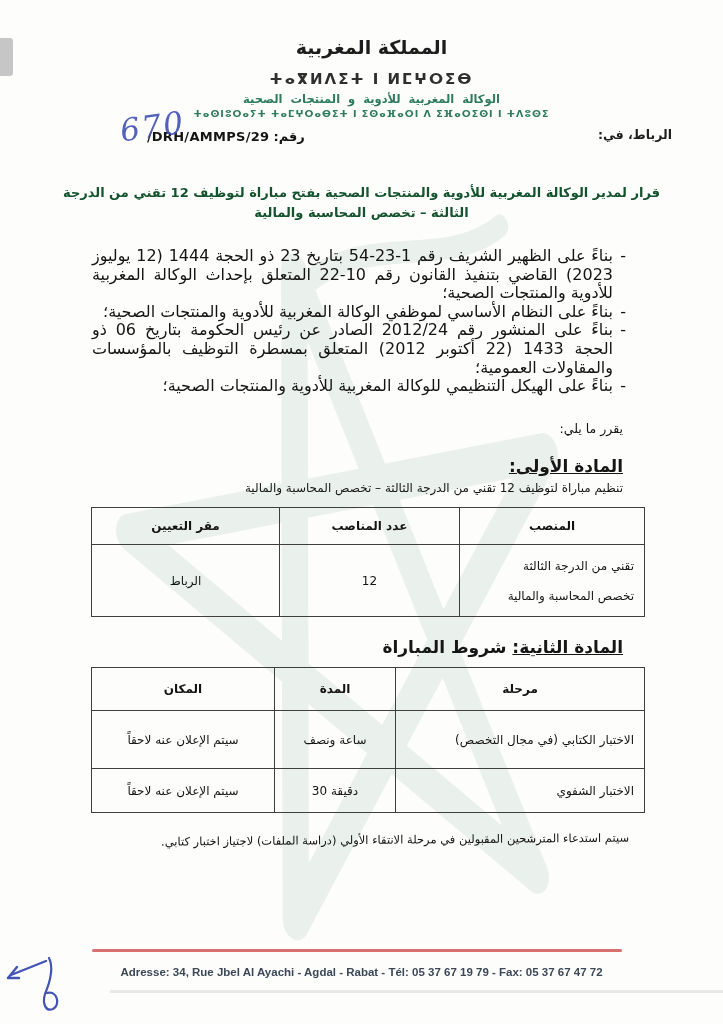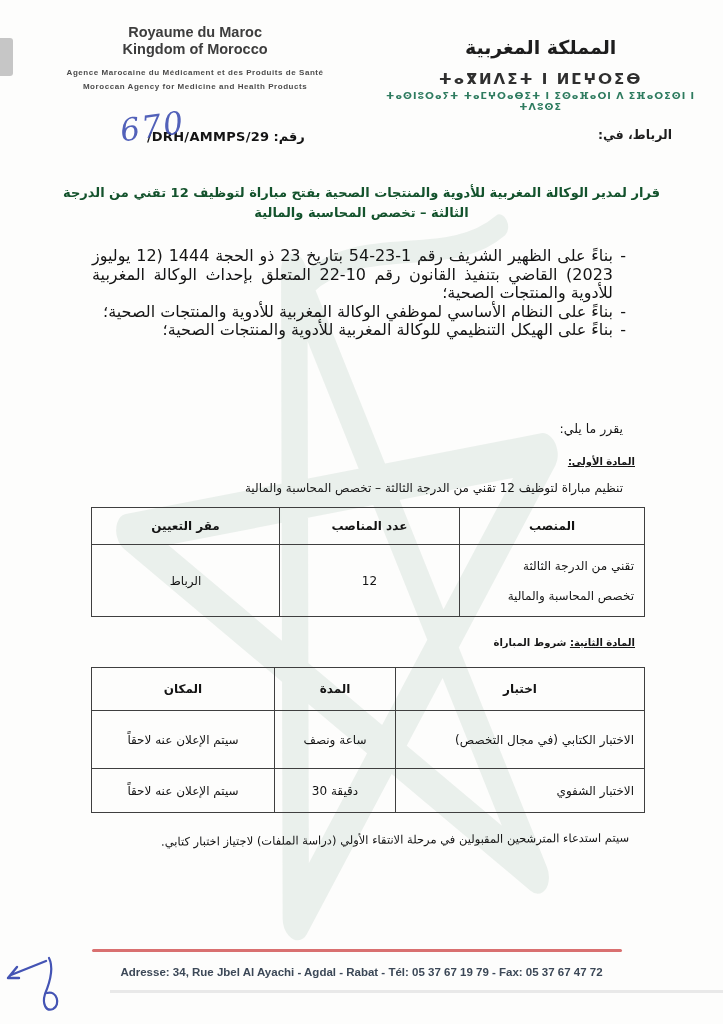--- a/index.html
+++ b/index.html
@@ -54,22 +54,22 @@
   .title { position:absolute; top:183px; left:52px; right:52px; z-index:2;
     direction:rtl; text-align:center; font-size:13px; font-weight:bold;
     line-height:1.55; color:#14532d; }
   .recitals { position:absolute; top:247px; right:97px; width:534px; z-index:2;
     direction:rtl; list-style:none; font-size:16px; line-height:18.6px;
     text-align:justify; color:#141414; }
   .recitals li { position:relative; padding-right:13px; }
   .recitals li::before { content:"-"; position:absolute; right:0; top:0; }
   .decision { position:absolute; top:421px; right:100px; direction:rtl;
     font-size:12.5px; z-index:2; }
-  .a1-heading, .a2-heading { position:absolute; right:88px; direction:rtl;
-    font-size:10px; font-weight:bold; z-index:2; }
+  .a1-heading, .a2-heading { position:absolute; right:100px; direction:rtl;
+    font-size:17px; font-weight:bold; z-index:2; }
   .a1-heading { top:456px; }
   .a1-heading span, .a2-heading .u { text-decoration:underline; }
   .a1-body { position:absolute; top:481px; right:100px; direction:rtl;
     font-size:12px; z-index:2; }
   .a2-heading { top:637px; }
   .a2-heading .suffix { text-decoration:none; }
   
   table { position:absolute; right:78px; width:553px; border-collapse:collapse;
     direction:rtl; z-index:2; table-layout:fixed; background:transparent; }
   .t1 { top:507px; }
@@ -104,45 +104,40 @@
 
   <div class="edge-tab"></div>
   <div class="bottom-smudge"></div>
 
   <svg class="watermark" viewBox="0 0 100 100" preserveAspectRatio="none">
     <path d="M24,97 L50,6 L76,97 L5,38 L95,38 Z" fill="none" stroke="#8fae9d" stroke-width="5.5" stroke-linecap="round" stroke-linejoin="round"></path>
     <path d="M52,8 C66,2 82,10 95,5" fill="none" stroke="#8fae9d" stroke-width="3.2" stroke-linecap="round"></path>
   </svg>
 
   <div class="hdr">
-    <div class="hdr-left">
-      <div class="big">Royaume du Maroc</div>
-      <div class="big">Kingdom of Morocco</div>
-      <div class="gap"></div>
-      <div class="small">Agence Marocaine du Médicament et des Produits de Santé</div>
-      <div class="small">Moroccan Agency for Medicine and Health Products</div>
-    </div>
 
 
     <div class="hdr-right">
       <div class="ar-big">المملكة المغربية</div>
       <div class="ber1">ⵜⴰⴳⵍⴷⵉⵜ ⵏ ⵍⵎⵖⵔⵉⴱ</div>
+      <div class="ar-green">الوكالة المغربية للأدوية و المنتجات الصحية</div>
       <div class="ber2">ⵜⴰⵙⵏⵓⵔⴰⵢⵜ ⵜⴰⵎⵖⵔⴰⴱⵉⵜ ⵏ ⵉⵙⴰⴼⴰⵔⵏ ⴷ ⵉⴼⴰⵔⵉⵙⵏ ⵏ ⵜⴷⵓⵙⵉ</div>
     </div>
   </div>
 
   <div class="place">الرباط، في:</div>
   <div class="ref"><span>رقم:</span><span class="ref-val">/DRH/AMMPS/29</span></div>
   <div class="handwritten">670</div>
 
   <div class="title">قرار لمدير الوكالة المغربية للأدوية والمنتجات الصحية بفتح مباراة لتوظيف 12 تقني من الدرجة الثالثة – تخصص المحاسبة والمالية</div>
 
   <ul class="recitals">
     <li>بناءً على الظهير الشريف رقم 1-23-54 بتاريخ 23 ذو الحجة 1444 (12 يوليوز 2023) القاضي بتنفيذ القانون رقم 10-22 المتعلق بإحداث الوكالة المغربية للأدوية والمنتجات الصحية؛</li>
     <li>بناءً على النظام الأساسي لموظفي الوكالة المغربية للأدوية والمنتجات الصحية؛</li>
+    <li>بناءً على المنشور رقم 2012/24 الصادر عن رئيس الحكومة بتاريخ 06 ذو الحجة 1433 (22 أكتوبر 2012) المتعلق بمسطرة التوظيف بالمؤسسات والمقاولات العمومية؛</li>
     <li>بناءً على الهيكل التنظيمي للوكالة المغربية للأدوية والمنتجات الصحية؛</li>
   </ul>
 
   <div class="decision">يقرر ما يلي:</div>
 
   <div class="a1-heading"><span>المادة الأولى:</span></div>
   <div class="a1-body">تنظيم مباراة لتوظيف 12 تقني من الدرجة الثالثة – تخصص المحاسبة والمالية</div>
 
   <table class="t1">
     <colgroup>
@@ -170,21 +165,21 @@
   <div class="a2-heading"><span class="u">المادة الثانية:</span><span class="suffix"> شروط المباراة</span></div>
 
   <table class="t2">
     <colgroup>
         <col style="width:249px">
         <col style="width:121px">
         <col style="width:183px">
       </colgroup>
     <tbody>
         <tr>
-      <th>اختبار</th>
+      <th>مرحلة</th>
       <th>المدة</th>
       <th>المكان</th>
     </tr>
     <tr class="r1">
       <td class="cell-right">الاختبار الكتابي (في مجال التخصص)</td>
       <td class="cell-center">ساعة ونصف</td>
       <td class="cell-center">سيتم الإعلان عنه لاحقاً</td>
     </tr>
     <tr class="r2">
       <td class="cell-right">الاختبار الشفوي</td>

